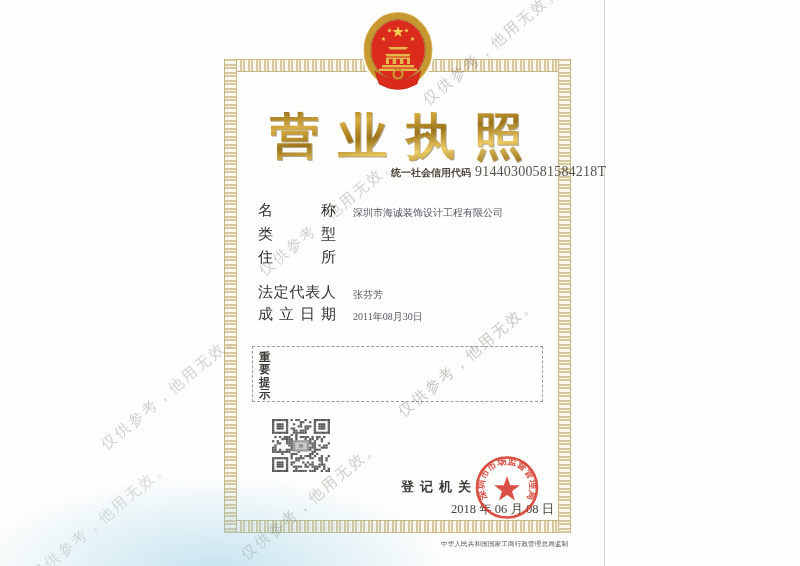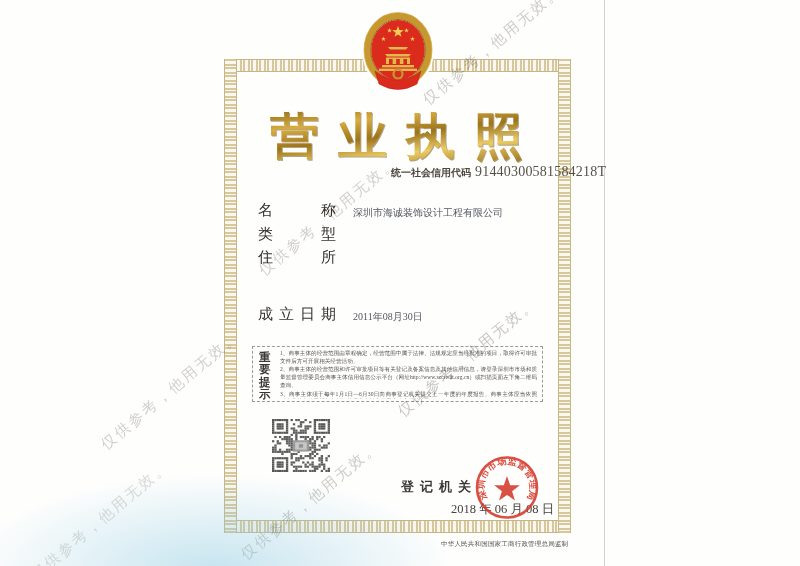--- a/index.html
+++ b/index.html
@@ -39,21 +39,21 @@
   .code-line .code{font-size:14px;letter-spacing:.2px;margin-left:4px;color:#55504a;}
 
   
   .row{position:absolute;left:258px;display:flex;z-index:2;}
   .flabel{width:78px;font-size:15px;font-weight:normal;color:#33302b;
     text-align:justify;text-align-last:justify;line-height:16px;flex:none;}
   .fvalue{margin-left:17px;padding-top:2px;font-size:10px;line-height:17px;color:#545661;width:224px;}
 
   
   .notice{position:absolute;left:252px;top:346px;width:291px;height:56px;box-sizing:border-box;
-    border:1px dashed #9b9b95;display:flex;padding:3px 5px 2px 4px;overflow:hidden;z-index:2;}
+    border:1px dashed #9b9b95;display:flex;padding:3px 5px 2px 4px;overflow:hidden;z-index:2;flex-direction:column;}
   .notice-head{width:13px;flex:none;font-size:11.5px;font-weight:bold;line-height:12.4px;
     word-break:break-all;margin:1px 8px 0 2px;color:#3a3733;}
   .notice-body{flex:1;overflow:hidden;}
   .notice-body p{margin:0 0 1px 0;font-size:5.6px;line-height:1.38;color:#55524e;text-align:justify;}
 
   .qr{position:absolute;left:272px;top:419px;width:58px;height:53px;z-index:2;}
 
   .reg-label{position:absolute;left:401px;top:478px;font-size:13px;font-weight:bold;
     letter-spacing:6px;color:#3b3834;white-space:nowrap;z-index:2;}
   .reg-date{position:absolute;left:451px;top:501px;font-size:12.5px;color:#46423c;white-space:nowrap;z-index:2;}
@@ -126,20 +126,24 @@
 
   <div class="row" style="top:202px">
     <div class="flabel">名称</div>
     <div class="fvalue">深圳市海诚装饰设计工程有限公司</div>
   </div>
   <div class="row" style="top:226px">
     <div class="flabel">类型</div>
   </div>
   <div class="row" style="top:249px">
     <div class="flabel">住所</div>
+  </div>
+  <div class="row" style="top:284px">
+    <div class="flabel">法定代表人</div>
+    <div class="fvalue">张芬芳</div>
   </div>
   <div class="row" style="top:306px">
     <div class="flabel">成立日期</div>
     <div class="fvalue">2011年08月30日</div>
   </div>
 
   <div class="notice">
     <div class="notice-head">重要提示</div>
     <div class="notice-body">
       <p>1、商事主体的经营范围由章程确定，经营范围中属于法律、法规规定应当经批准的项目，取得许可审批文件后方可开展相关经营活动。</p>

